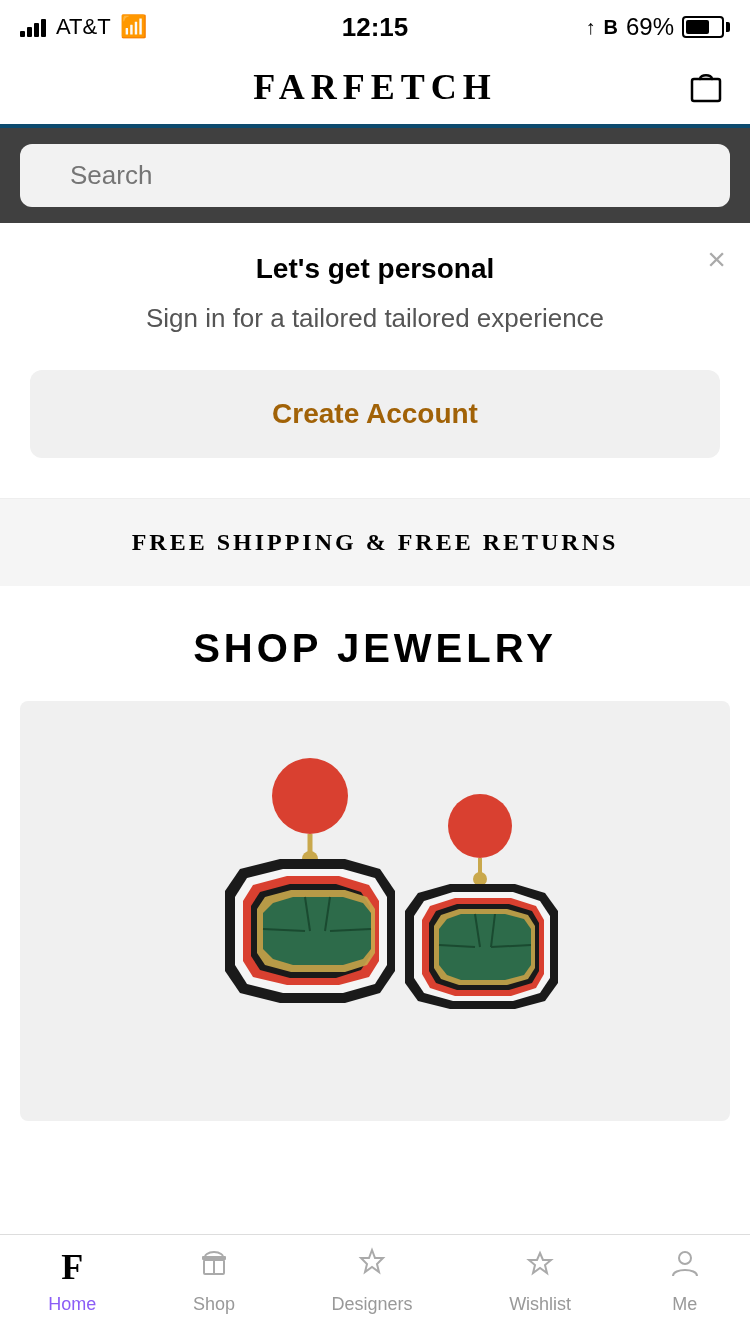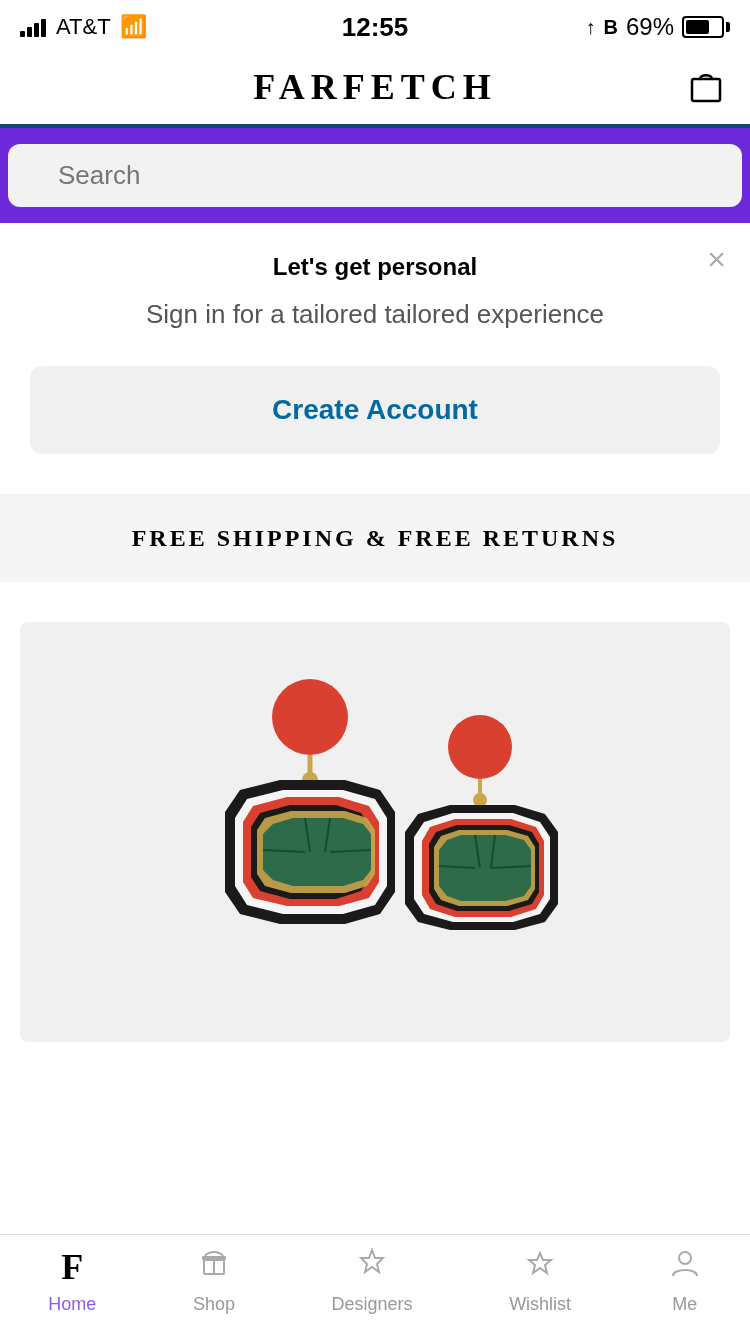--- a/index.html
+++ b/index.html
@@ -102,22 +102,22 @@
       top: 50%;
       transform: translateY(-50%);
     }
     .cart-svg {
       width: 40px;
       height: 40px;
     }
 
     
     .search-bar-wrap {
-      padding: 16px 8px;
-      background: #6d28d9;
+      padding: 16px 20px;
+      background: #404040;
     }
     .search-bar {
       width: 100%;
       background: #f2f2f2;
       border: none;
       border-radius: 12px;
       padding: 16px 20px 16px 50px;
       font-size: 26px;
       color: #aaa;
       position: relative;
@@ -146,21 +146,21 @@
       top: 20px;
       right: 24px;
       font-size: 32px;
       color: #aaa;
       background: none;
       border: none;
       cursor: pointer;
       line-height: 1;
     }
     .banner-title {
-      font-size: 24px;
+      font-size: 28px;
       font-weight: 700;
       color: #000;
       margin-bottom: 18px;
     }
     .banner-subtitle {
       font-size: 26px;
       color: #555;
       margin-bottom: 36px;
     }
     .banner-buttons {
@@ -168,21 +168,21 @@
       gap: 18px;
     }
     .btn-create {
       flex: 1;
       padding: 28px 20px;
       background: #f0f0f0;
       border: none;
       border-radius: 12px;
       font-size: 28px;
       font-weight: 700;
-      color: #0369a1;
+      color: #a16207;
       cursor: pointer;
     }
     .btn-signin {
       flex: 1;
       padding: 28px 20px;
       background: #1a1a1a;
       border: none;
       border-radius: 12px;
       font-size: 28px;
       font-weight: 700;
@@ -292,21 +292,21 @@
       <div class="signal-bars">
         <div class="signal-bar" style="height:6px;"></div>
         <div class="signal-bar" style="height:10px;"></div>
         <div class="signal-bar" style="height:14px;"></div>
         <div class="signal-bar" style="height:18px;"></div>
       </div>
       <span style="font-size:22px;font-weight:500;">AT&amp;T</span>
 
       <span style="font-size:22px;">📶</span>
     </div>
-    <div class="status-time">12:55</div>
+    <div class="status-time">12:15</div>
     <div class="status-right">
 
       <span style="font-size:20px;">↑</span>
 
       <span style="font-size:20px; font-weight:bold;">B</span>
       <span style="font-size:24px;font-weight:500;">69%</span>
       <div class="battery-icon">
         <div class="battery-body">
           <div class="battery-fill"></div>
         </div>
@@ -339,20 +339,21 @@
     <div class="banner-buttons">
       <button class="btn-create">Create Account</button>
     </div>
   </div>
 
   <div class="shipping-banner">
     <p class="shipping-text">FREE SHIPPING &amp; FREE RETURNS</p>
   </div>
 
   <div class="shop-section">
+    <h2 class="shop-title">SHOP JEWELRY</h2>
     <div class="jewelry-image-wrap">
 
       <svg class="earrings-svg" viewBox="0 0 700 420" xmlns="http://www.w3.org/2000/svg">
 
         <circle cx="285" cy="95" r="38" fill="#d94030"></circle>
 
         <line x1="285" y1="133" x2="285" y2="155" stroke="#c9a84c" stroke-width="5"></line>
 
         <circle cx="285" cy="158" r="8" fill="#c9a84c"></circle>
 

